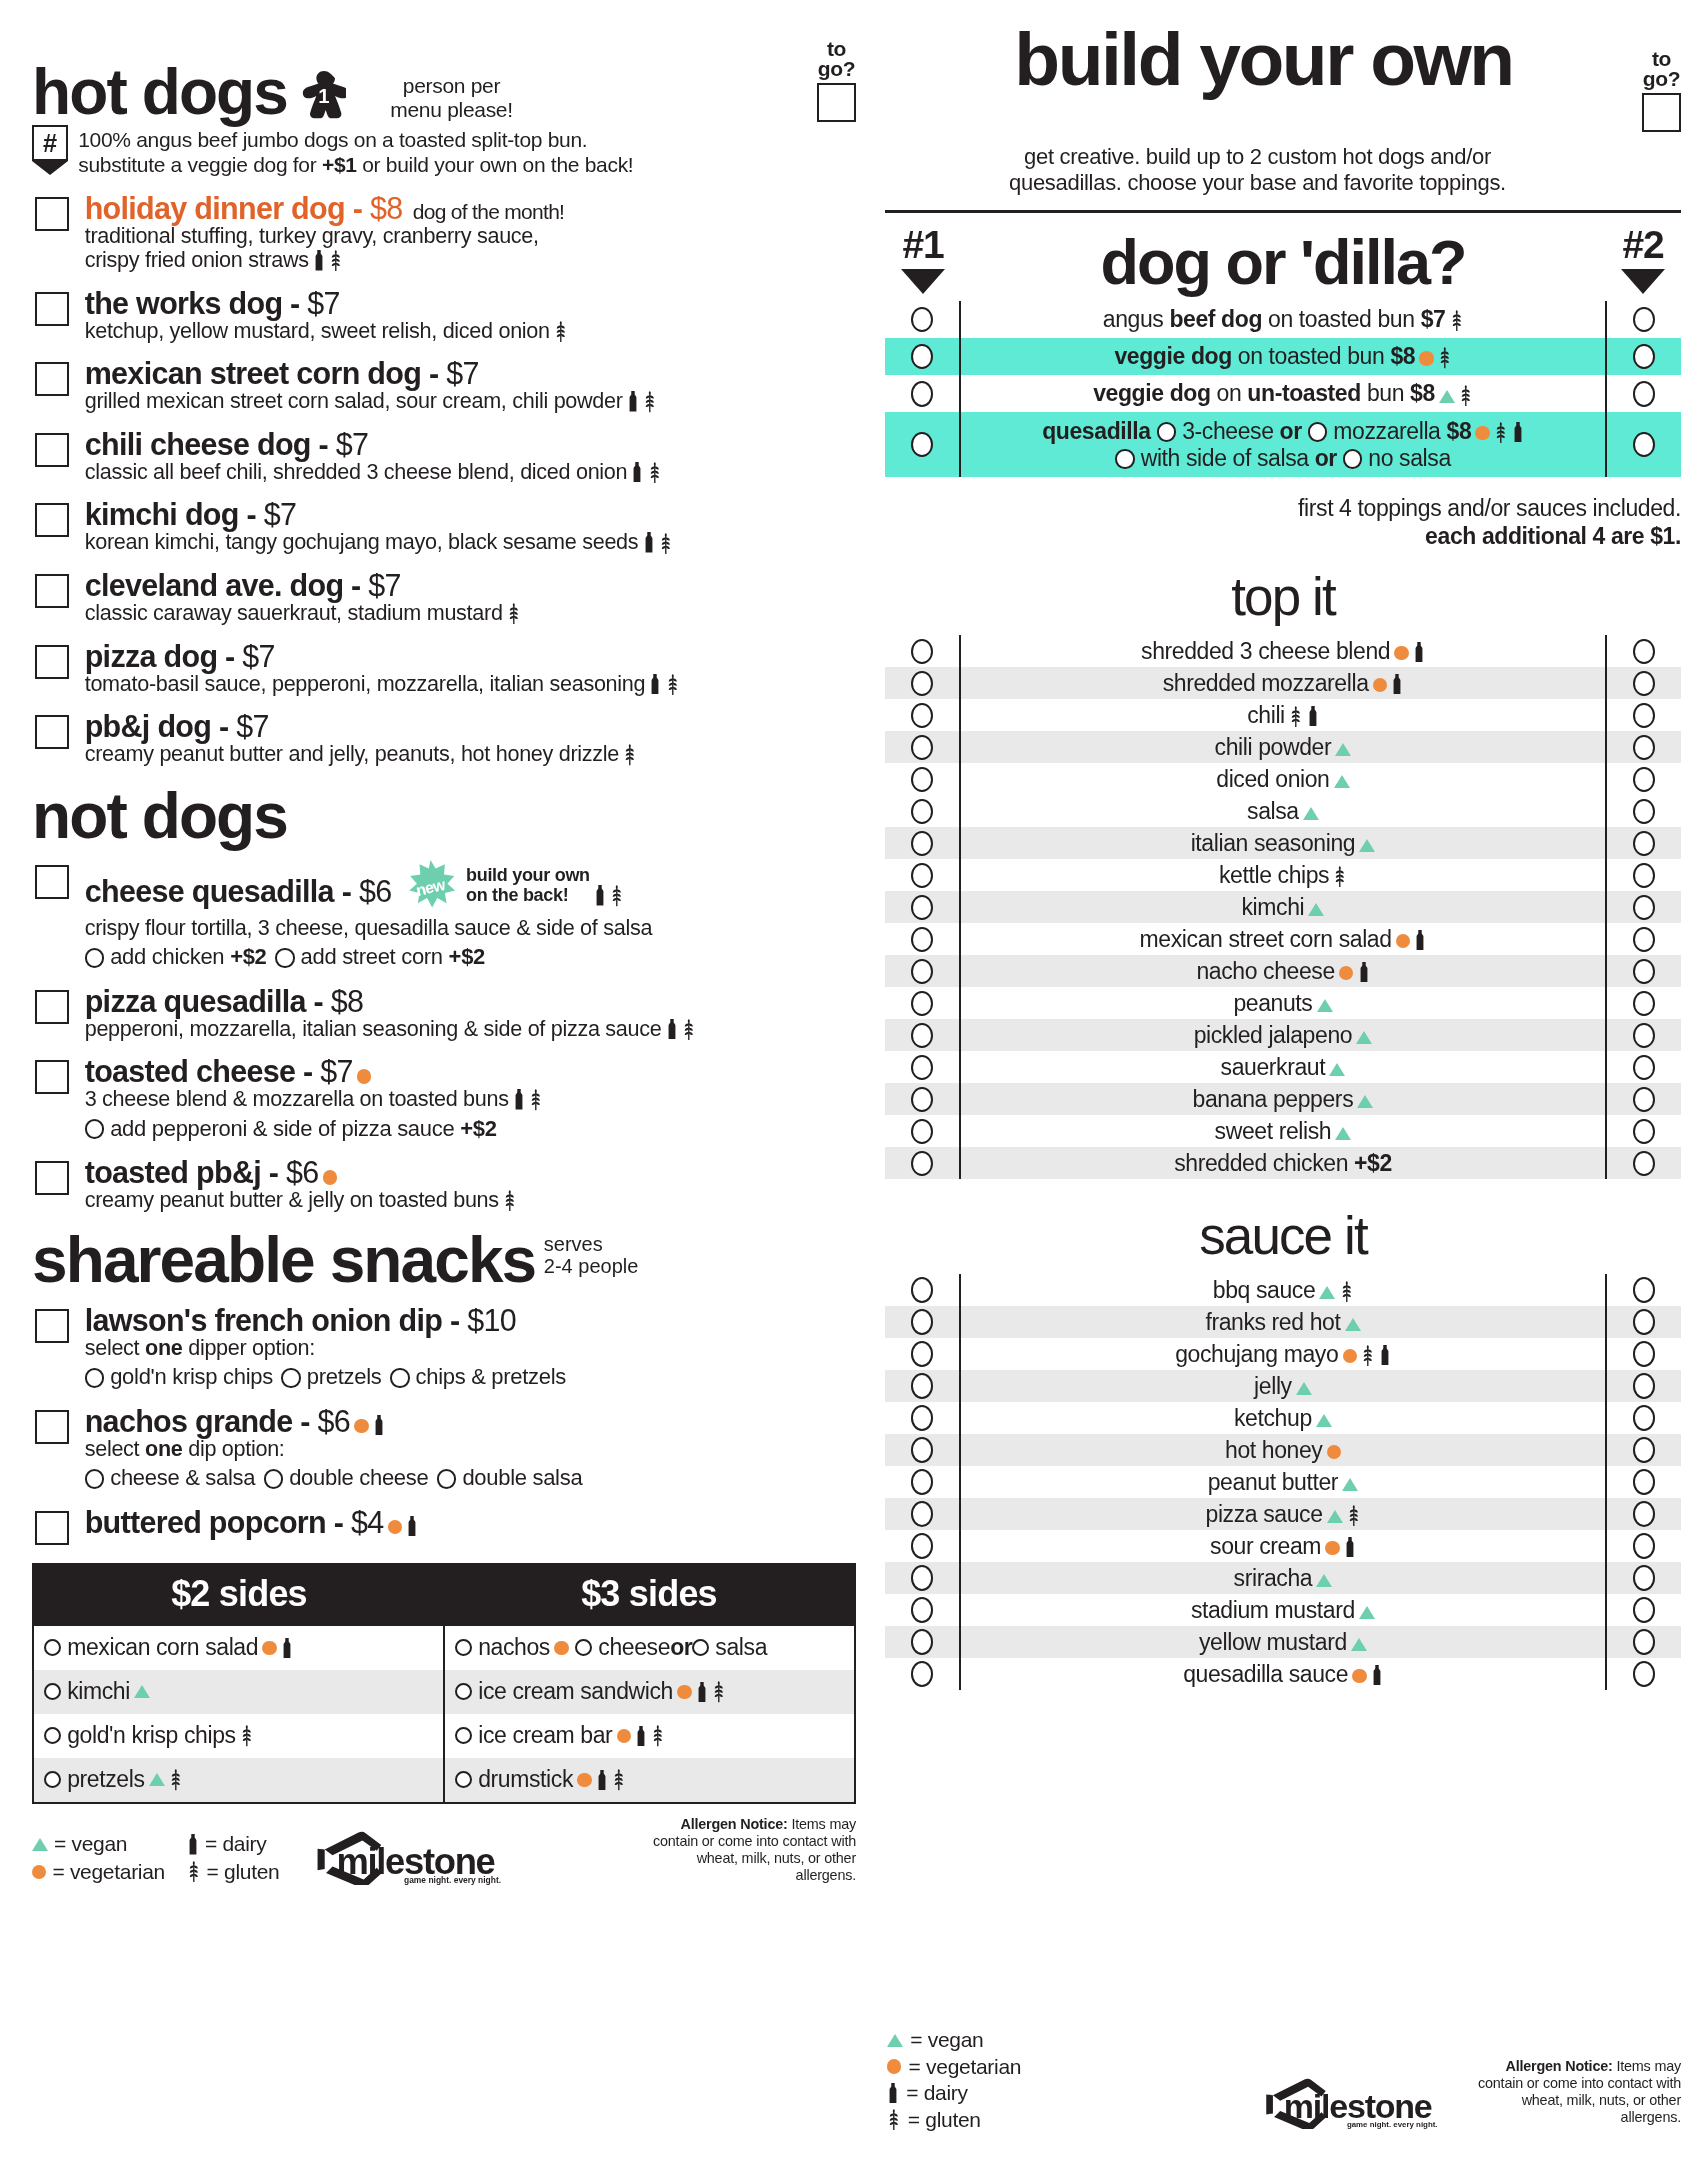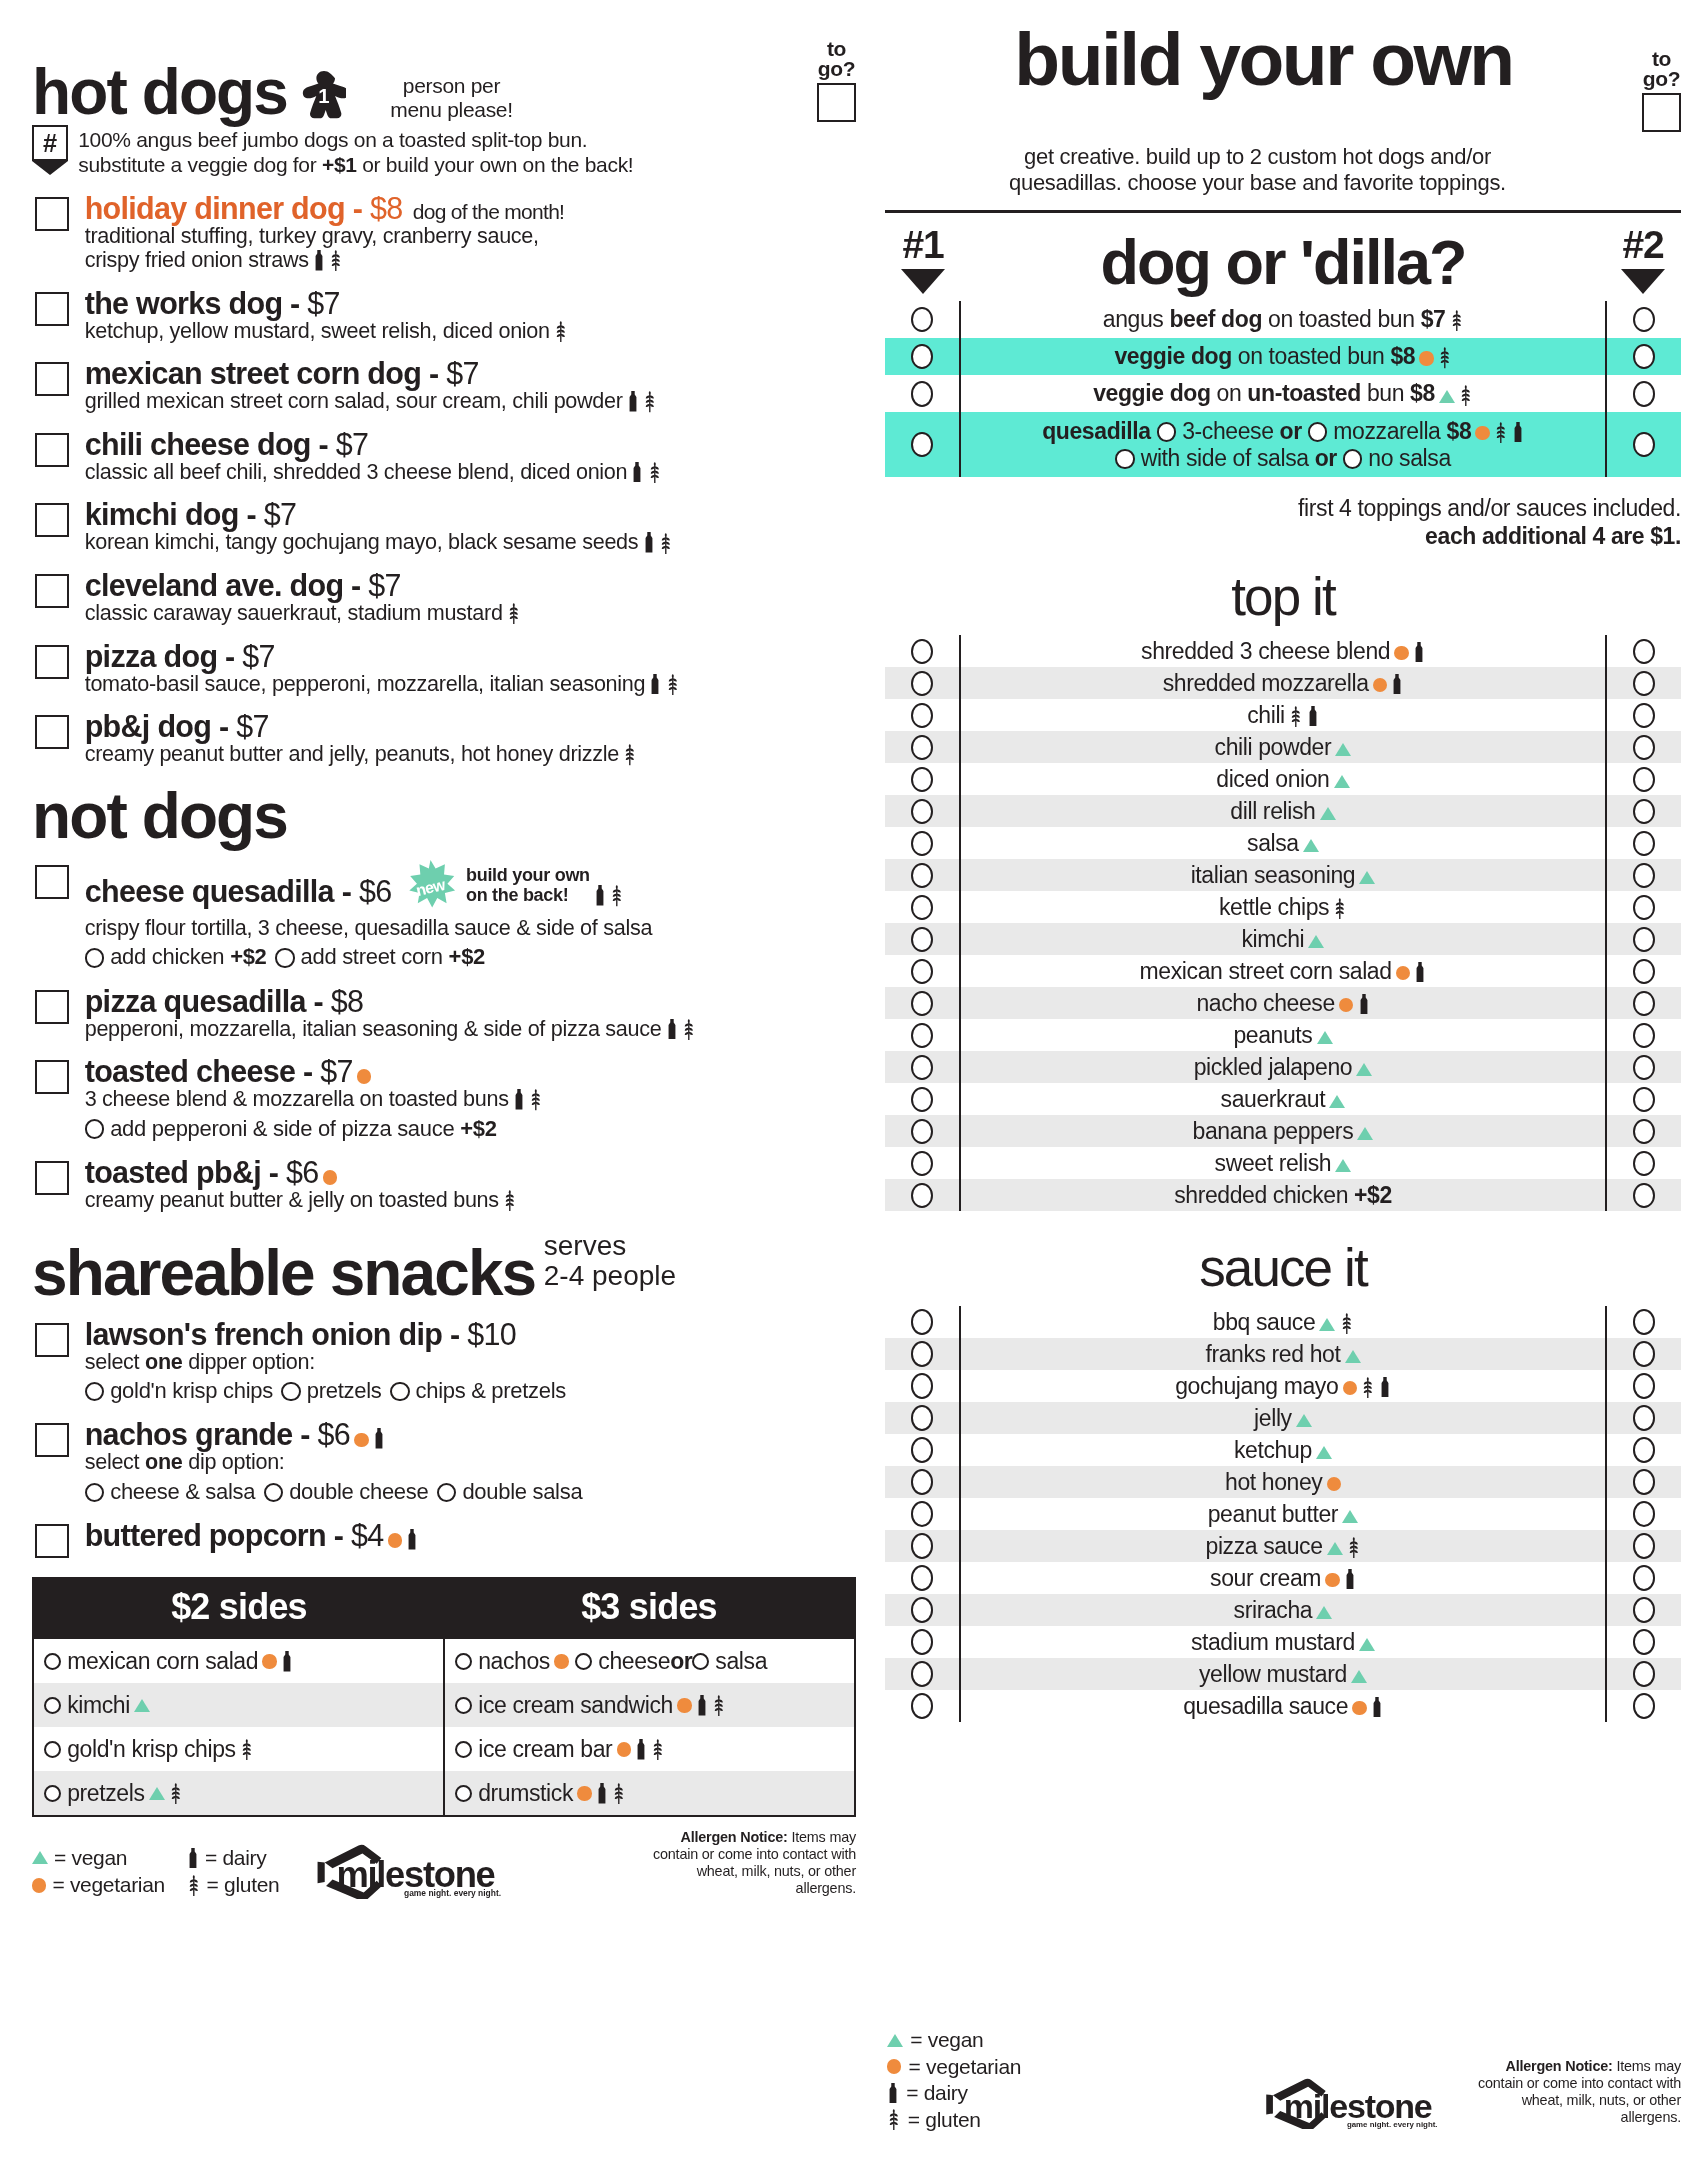--- a/index.html
+++ b/index.html
@@ -377,21 +377,21 @@
                   <path fill="#231f20" d="M8 5.5c2.6-.4 4.4.8 4.8 3.2-2.6.4-4.4-.8-4.8-3.2zM8 5.5c-2.6-.4-4.4.8-4.8 3.2 2.6.4 4.4-.8 4.8-3.2z"></path>
                   <path fill="#231f20" d="M8 10.5c2.6-.4 4.4.8 4.8 3.2-2.6.4-4.4-.8-4.8-3.2zM8 10.5c-2.6-.4-4.4.8-4.8 3.2 2.6.4 4.4-.8 4.8-3.2z"></path>
                   <path fill="#231f20" d="M8 15.5c2.6-.4 4.4.8 4.8 3.2-2.6.4-4.4-.8-4.8-3.2zM8 15.5c-2.6-.4-4.4.8-4.8 3.2 2.6.4 4.4-.8 4.8-3.2z"></path>
                 </svg></span></div>
           </div>
         </div>
       </div>
 
     <div style="margin-top:18.6px; display:flex; align-items:flex-end;">
       <div class="sec-head">shareable snacks</div>
-      <div style="font-size:28px; line-height:1.08; margin:0 0 12px 8.5px;">
+      <div style="font-size:20px; line-height:1.08; margin:0 0 12px 8.5px;">
         <div>serves</div>
         <div>2-4 people</div>
       </div>
     </div>
     <div id="shareable-items">
         <div class="chk-row">
           <div class="chk"></div>
           <div class="chk-body">
             <div class="item-name">lawson's french onion dip - <span style="font-weight:400;">$10</span></div>
             <div class="item-desc">select <b>one</b> dipper option:</div>
@@ -752,29 +752,20 @@
         </div>
         <div class="list-row">
           <div class="list-side l">
             <span class="bub"></span>
           </div>
           <div class="list-mid">diced onion<span class="gl veg"></span></div>
           <div class="list-side r">
             <span class="bub"></span>
           </div>
         </div>
-        <div class="list-row alt">
-          <div class="list-side l">
-            <span class="bub"></span>
-          </div>
-          <div class="list-mid">dill relish<span class="gl veg"></span></div>
-          <div class="list-side r">
-            <span class="bub"></span>
-          </div>
-        </div>
         <div class="list-row">
           <div class="list-side l">
             <span class="bub"></span>
           </div>
           <div class="list-mid">salsa<span class="gl veg"></span></div>
           <div class="list-side r">
             <span class="bub"></span>
           </div>
         </div>
         <div class="list-row alt">

